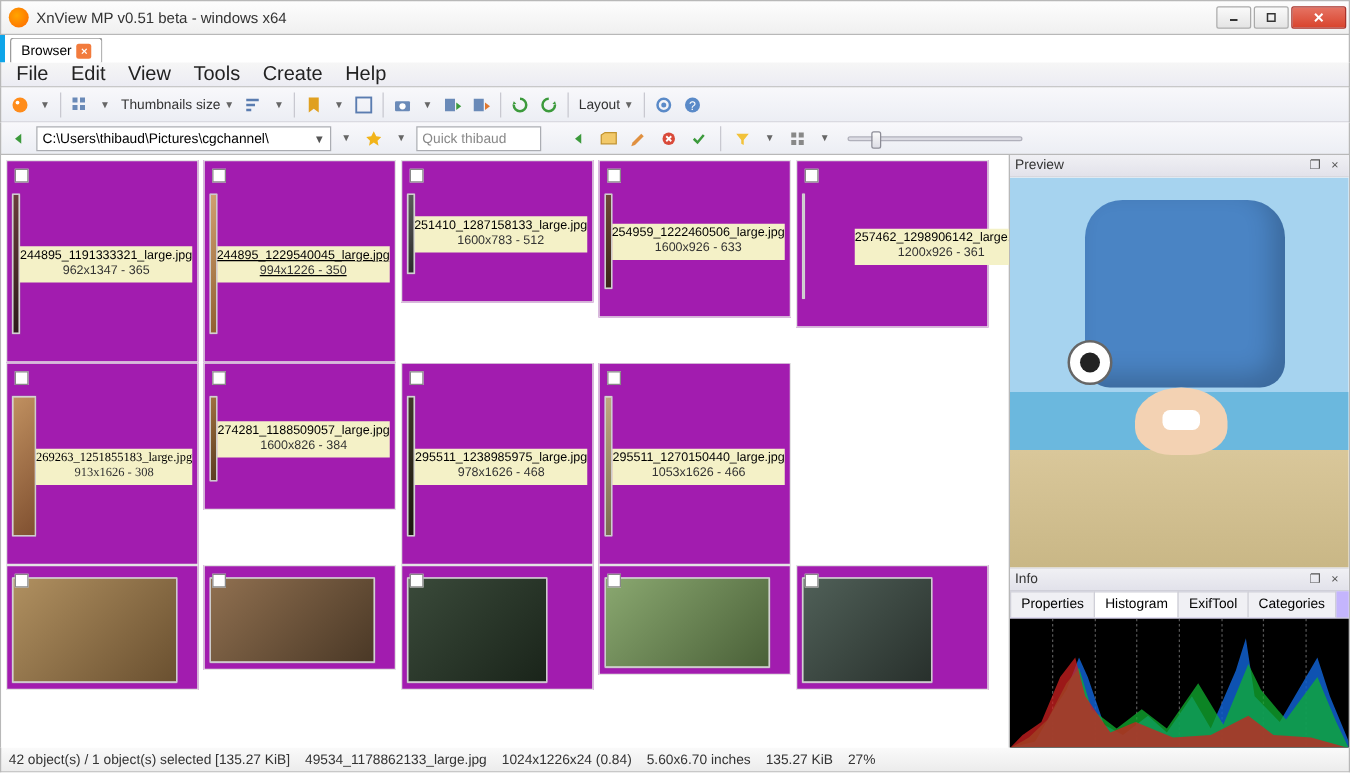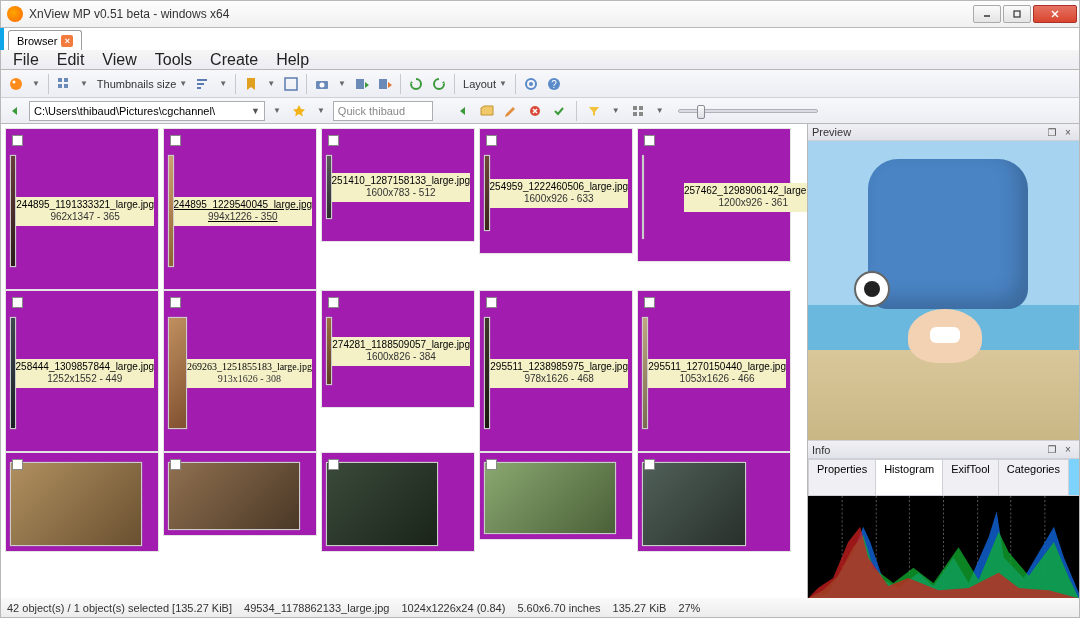--- a/index.html
+++ b/index.html
@@ -61,21 +61,21 @@
 .panel-hdr .pbtn { width: 14px; height: 14px; display: flex; align-items: center; justify-content: center; font-size: 10px; color: #555; margin-left: 2px; }
 .preview-body { height: 316px; background: #fff; display: flex; align-items: center; justify-content: center; overflow: hidden; border-bottom: 1px solid #cfcfd8; }
 .preview-img { width: 100%; height: 100%; background: linear-gradient(to bottom,#a6d3ef 0%,#a6d3ef 55%,#6bb8de 55%,#6bb8de 70%,#d9c79a 70%,#c9b786 100%); position: relative; }
 .whale-body { position: absolute; top: 18px; left: 60px; width: 160px; height: 150px; background: #4a84c4; border-radius: 30px 30px 20px 20px; box-shadow: inset -10px -10px 20px rgba(0,0,0,.2); }
 .whale-eye { position: absolute; top: 130px; left: 46px; width: 36px; height: 36px; background: #fff; border-radius: 50%; border: 2px solid #666; }
 .whale-eye::after { content:""; position: absolute; top:8px; left:8px; width:16px; height:16px; background:#222; border-radius:50%; }
 .kid-face { position: absolute; top: 168px; left: 100px; width: 74px; height: 54px; background: #f3d2b3; border-radius: 50% 50% 40% 40%; }
 .kid-face::after { content:""; position:absolute; top:18px; left:22px; width:30px; height:16px; background:#fff; border-radius:6px; }
 
 .info-body { flex: 1; display: flex; flex-direction: column; }
-.info-tabs { height: 37px; display: flex; border-bottom: 1px solid #cfcfd8; background: #7dd3fc; }
+.info-tabs { height: 22px; display: flex; border-bottom: 1px solid #cfcfd8; background: #c4b5fd; }
 .itab { padding: 3px 8px; font-size: 11px; border: 1px solid #cfcfd8; border-bottom: none; margin-right: -1px; background: #f0f0f4; }
 .itab.active { background: #fff; }
 .histogram { flex: 1; background: #000; position: relative; overflow: hidden; }
 .histogram svg { width: 100%; height: 100%; }
 
 
 .statusbar { height: 20px; background: linear-gradient(#fafafa,#ececec); border: 1px solid #b8b8b8; border-top: none; display: flex; align-items: center; padding: 0 6px; font-size: 11px; color: #333; gap: 12px; }
 
 ::-webkit-scrollbar { width: 16px; }
 ::-webkit-scrollbar-track { background: #f0f0f0; }
@@ -351,30 +351,20 @@
             <div class="timg" style="width: 110px; height: 84px;">
               <div class="ph" style="background: linear-gradient(135deg, rgb(72, 104, 144), rgb(36, 52, 72));"></div>
             </div>
             <div class="tcap">
               <div class="fn">257462_1298906142_large.jpg</div>
               <div class="meta">1200x926 - 361</div>
             </div>
           </div>
         </div>
         <div class="trow">
-          <div class="tcell" style="height: 162px;">
-            <div class="cb"></div>
-            <div class="timg" style="width: 90px; height: 112px;">
-              <div class="ph" style="background: linear-gradient(135deg, rgb(64, 72, 80), rgb(26, 30, 36));"></div>
-            </div>
-            <div class="tcap">
-              <div class="fn">258444_1309857844_large.jpg</div>
-              <div class="meta">1252x1552 - 449</div>
-            </div>
-          </div>
           <div class="tcell" style="height: 162px; font-family: Liberation Serif, serif;">
             <div class="cb"></div>
             <div class="timg" style="width: 64px; height: 112px;">
               <div class="ph" style="background: linear-gradient(135deg, rgb(192, 144, 96), rgb(128, 80, 48));"></div>
             </div>
             <div class="tcap">
               <div class="fn">269263_1251855183_large.jpg</div>
               <div class="meta">913x1626 - 308</div>
             </div>
           </div>

